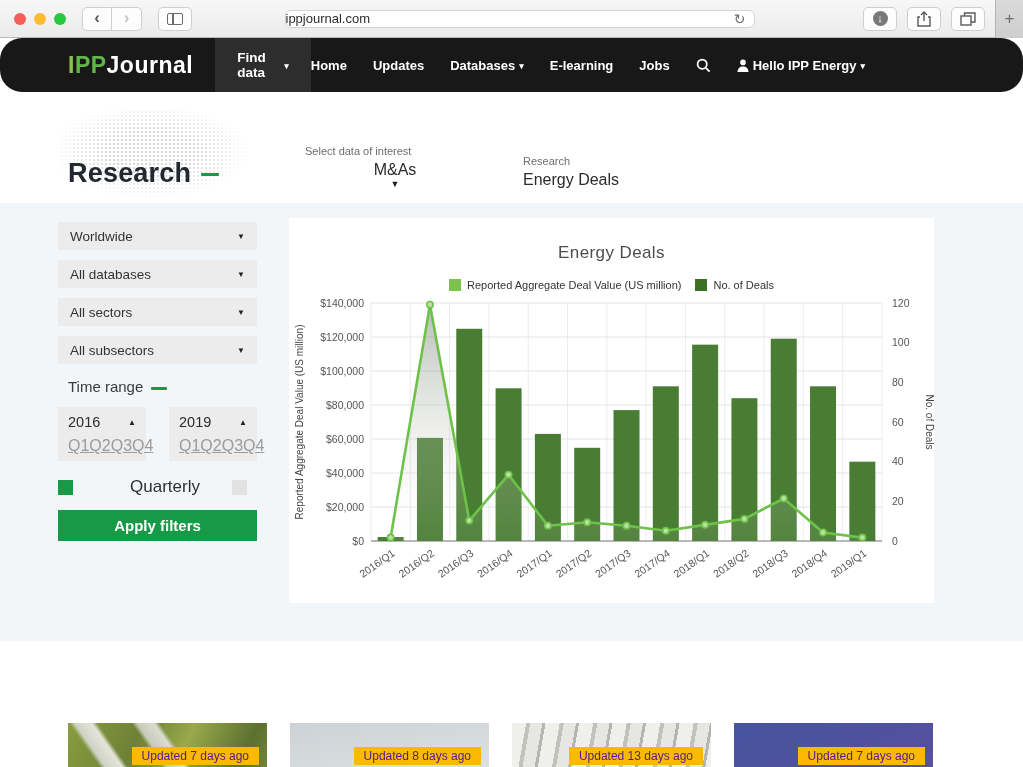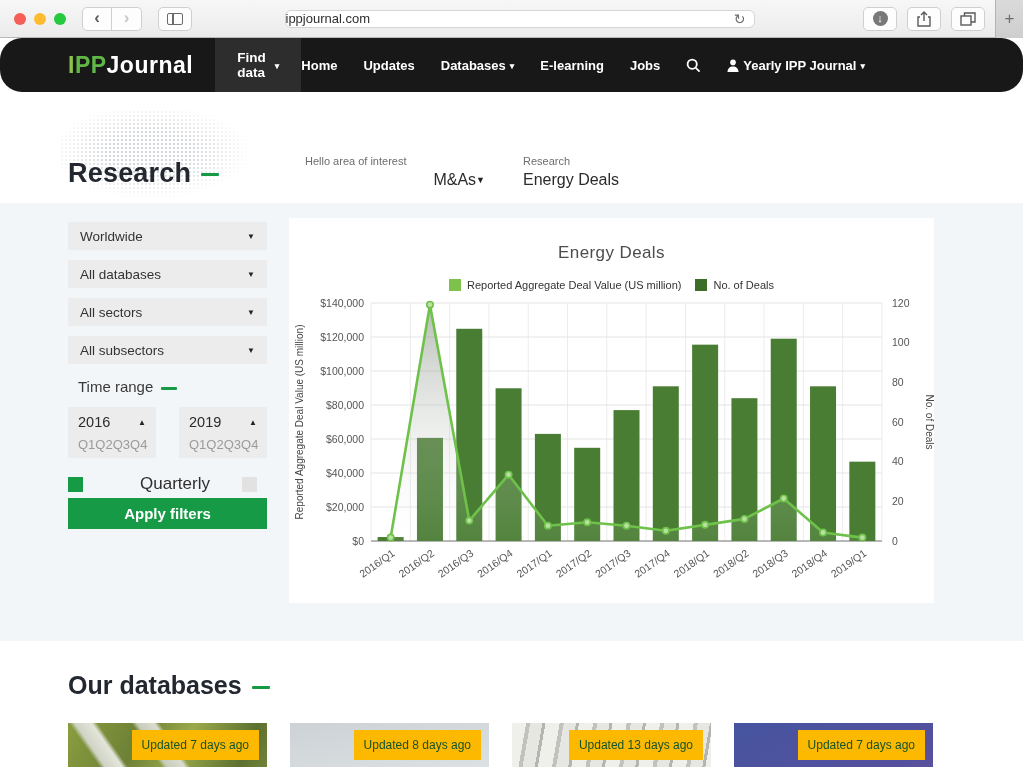--- a/index.html
+++ b/index.html
@@ -58,64 +58,64 @@
   .research-title { position:absolute; left:68px; top:148px; font-size:27px; font-weight:800;
     color:#23272f; letter-spacing:.2px; }
   .hero { overflow:visible; }
   .research-title { top:auto; bottom:14px; }
   .green-dash { display:inline-block; width:18px; height:3px; background:#169a45;
     vertical-align:middle; margin-left:10px; border-radius:1px; }
   .hero-field { position:absolute; bottom:14px; }
   .hero-field .small-label { font-size:11px; color:#6d6d6d; margin-bottom:4px; }
   .hero-field .value { font-size:16px; color:#2b2b2b; }
   .hero-select { left:305px; width:180px; }
-  .hero-select .value-row { display:flex; justify-content:flex-end; align-items:center; }
+  .hero-select .value-row { display:flex; justify-content:center; align-items:center;flex-direction:column; }
   .hero-select .sel-caret { font-size:9px; color:#222; }
   .hero-research { left:523px; }
 
   
   .gray-section { position:relative; height:438px; background:#f3f6f9; }
 
-  .filters { position:absolute; left:68px; top:19px; width:199px; }
+  .filters { position:absolute; left:58px; top:19px; width:199px; }
   .filter-select { height:28px; background:#ececed; border:none; width:100%; margin-bottom:10px;
     display:flex; align-items:center; justify-content:space-between; padding:0 12px;
     font-size:13.5px; color:#333; cursor:pointer; }
   .filter-select .sel-caret { font-size:8px; color:#222; }
   .time-range { margin:14px 0 12px; padding-left:10px; font-size:15px; color:#3a3a3a; }
   .time-range .green-dash { width:16px; margin-left:8px; }
   .year-row { display:flex; gap:23px; }
   .year-box { width:88px; background:#ececed; padding:7px 10px 6px; }
   .year-top { display:flex; justify-content:space-between; align-items:center;
     font-size:14.5px; color:#2b2b2b; cursor:pointer; }
   .year-top .up-caret { font-size:8px; color:#222; }
   .qtr-row { display:flex; justify-content:space-between; margin-top:7px; }
-  .qtr { font-size:13px; color:#9b9b9b; cursor:pointer; }
+  .qtr { font-size:16px; color:#9b9b9b; cursor:pointer;text-decoration:underline; }
   .check-row { display:flex; align-items:center; gap:10px; margin-top:16px; }
   .checkbox { width:15px; height:15px; background:#e2e2e2; cursor:pointer; flex:0 0 auto; }
   .checkbox.checked { background:#169a45; }
   .check-label { font-size:17px; color:#2f2f2f; margin-right:22px;margin-left:47px; }
-  .apply-btn { margin-top:4px; width:100%; height:31px; background:#169a45; color:#fff;
+  .apply-btn { margin-top:13px; width:100%; height:31px; background:#169a45; color:#fff;
     border:none; font-size:15px; font-weight:bold; font-family:"Liberation Sans",sans-serif;
     cursor:pointer; }
 
   
   .chart-card { position:absolute; left:289px; top:15px; width:645px; height:385px; background:#fff; }
   .chart-title { text-align:center; margin-top:25px; font-size:17px; color:#4d4d4d; letter-spacing:.4px; }
   .legend-row { display:flex; justify-content:center; align-items:center; gap:14px; margin-top:16px; }
   .legend-item { display:flex; align-items:center; gap:6px; font-size:11px; color:#333; }
   .legend-sq { width:12px; height:12px; display:inline-block; }
   #chart-wrap { margin-top:4px; }
 
   
   .db-section { position:relative; background:#fff; height:170px; }
   .db-title { position:absolute; left:68px; top:30px; font-size:25px; font-weight:800; color:#23272f; }
   .db-cards { position:absolute; left:68px; top:82px; display:flex; gap:23px; }
   .db-card { position:relative; width:199px; height:120px; overflow:hidden; cursor:pointer; }
-  .badge { position:absolute; top:7px; right:8px; background:#fcb900; color:#14532d;
-    font-size:12px; padding:8px 10px; white-space:nowrap; }
+  .badge { position:absolute; top:24px; right:8px; background:#fcb900; color:#4c1d95;
+    font-size:12px; padding:2px 10px; white-space:nowrap; }
   .img-1 { background:linear-gradient(115deg,#8a9d3f 0%,#6d8136 30%,#9aa94a 50%,#5c7030 75%,#8d9c44 100%); }
   .img-1:before { content:""; position:absolute; inset:0;
     background:linear-gradient(55deg, transparent 30%, #cfd3c4 32%, #e3e5da 38%, transparent 40%, transparent 52%, #c8ccba 54%, #dadcd0 60%, transparent 62%); }
   .img-2 { background:linear-gradient(170deg,#ccd2d5 0%,#dde2e4 55%,#d2d7d9 100%); }
   .img-3 { background:repeating-linear-gradient(100deg,#efefec 0 14px,#c2c2bc 14px 18px,#e6e6e2 18px 30px,#b5b5af 30px 33px); }
   .img-4 { background:linear-gradient(155deg,#45549f 0%,#55509e 55%,#6a5c9c 100%); }
   .img-4:before { content:""; position:absolute; right:0; bottom:0; width:70px; height:55px;
     background:linear-gradient(25deg,#d98a2b 20%, #8a5e3a 45%, transparent 46%); }
 </style>
 </head>
@@ -187,33 +187,33 @@
       <svg width="15" height="15" viewBox="0 0 15 15">
         <circle cx="6.2" cy="6.2" r="4.6" fill="none" stroke="#fff" stroke-width="1.8"></circle>
         <line x1="9.8" y1="9.8" x2="13.6" y2="13.6" stroke="#fff" stroke-width="1.8"></line>
       </svg>
     </span>
     <span class="nav-item">
       <svg class="person-ic" width="12" height="13" viewBox="0 0 12 13">
         <circle cx="6" cy="3.4" r="2.8" fill="#fff"></circle>
         <path d="M0.5 13 C0.5 9.4 2.9 7.4 6 7.4 C9.1 7.4 11.5 9.4 11.5 13 Z" fill="#fff"></path>
       </svg>
-      <span>Yearly IPP Journal</span>
+      <span>Hello IPP Energy</span>
       <span class="caret">▾</span>
     </span>
   </div>
 </div>
 
 <div class="hero">
   <div class="map-dots"></div>
   <div class="research-title">
     <span>Research</span><span class="green-dash"></span>
   </div>
   <div class="hero-field hero-select">
-    <div class="small-label">Hello area of interest</div>
+    <div class="small-label">Select data of interest</div>
     <div class="value-row">
       <span class="value">M&amp;As</span>
       <span class="sel-caret">▼</span>
     </div>
   </div>
   <div class="hero-field hero-research">
     <div class="small-label">Research</div>
     <div class="value">Energy Deals</div>
   </div>
 </div>
@@ -376,23 +376,20 @@
           <text x="0" y="0" font-size="10.5" fill="#555" font-family="Liberation Sans, sans-serif" text-anchor="end" transform="translate(499.7307692307692,260) rotate(-35)">2018/Q3</text>
           <text x="0" y="0" font-size="10.5" fill="#555" font-family="Liberation Sans, sans-serif" text-anchor="end" transform="translate(539.0384615384615,260) rotate(-35)">2018/Q4</text>
           <text x="0" y="0" font-size="10.5" fill="#555" font-family="Liberation Sans, sans-serif" text-anchor="end" transform="translate(578.3461538461538,260) rotate(-35)">2019/Q1</text>
           <text x="0" y="0" font-size="10" fill="#444" font-family="Liberation Sans, sans-serif" text-anchor="middle" transform="translate(14,127) rotate(-90)">Reported Aggregate Deal Value (US million)</text>
           <text x="0" y="0" font-size="10" fill="#444" font-family="Liberation Sans, sans-serif" text-anchor="middle" transform="translate(637,127) rotate(90)">No. of Deals</text>
         </svg></div>
   </div>
 </div>
 
 <div class="db-section">
-  <div class="db-title">
-    <span>Our databases</span><span class="green-dash"></span>
-  </div>
   <div class="db-cards">
     <div class="db-card img-1">
       <span class="badge">Updated 7 days ago</span>
     </div>
     <div class="db-card img-2">
       <span class="badge">Updated 8 days ago</span>
     </div>
     <div class="db-card img-3">
       <span class="badge">Updated 13 days ago</span>
     </div>

